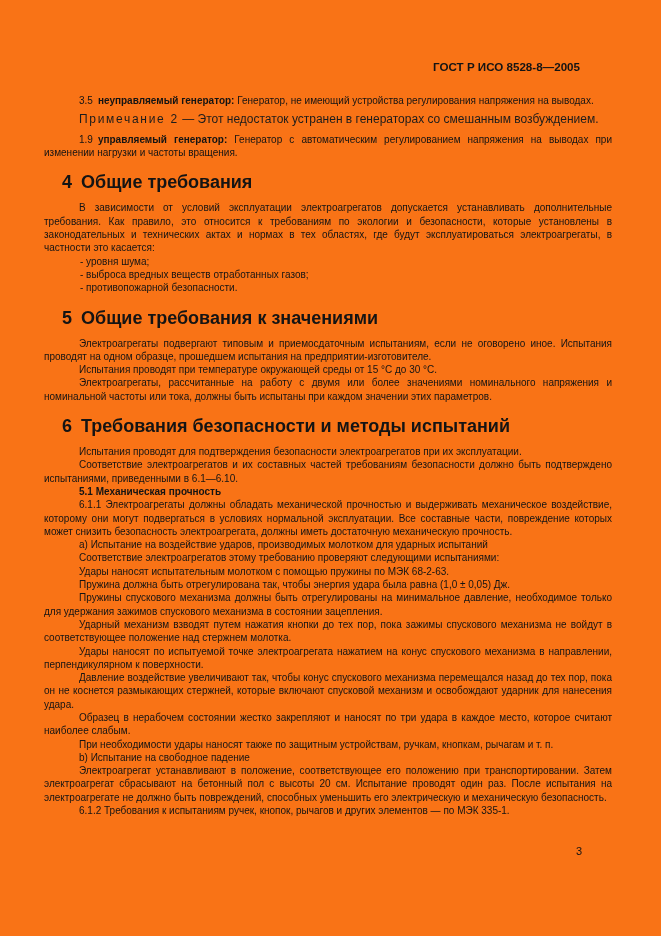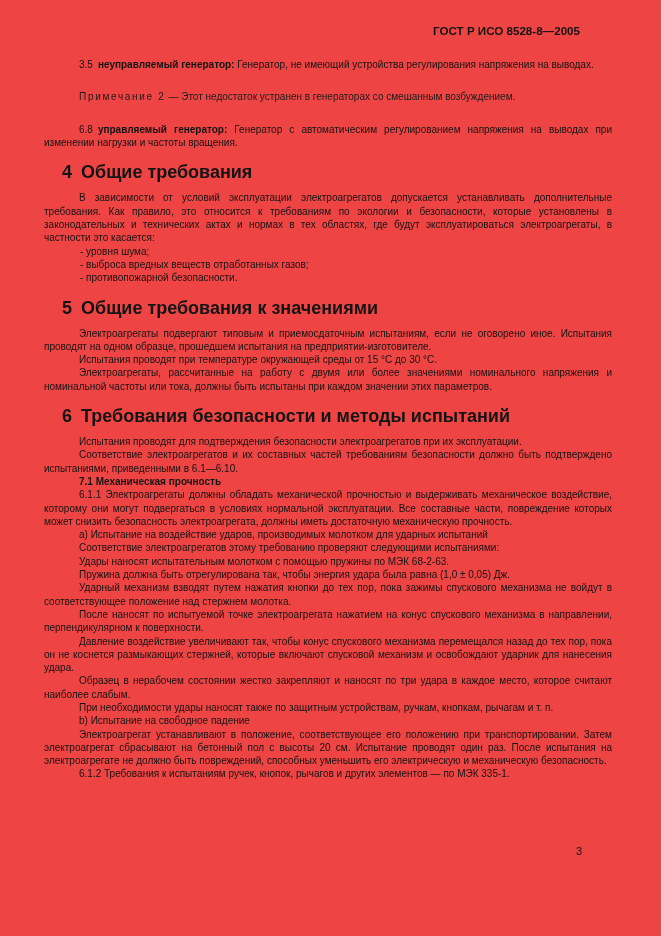--- a/index.html
+++ b/index.html
@@ -5,45 +5,45 @@
   html, body {
     margin: 0; padding: 0;
     width: 661px; height: 936px;
     background: #ffffff;
     overflow: hidden;
     font-family: "Liberation Sans", sans-serif;
     color: #141414;
   }
   .page {
     position: absolute; inset: 0;
-    padding: 24px 49px 0 44px;
+    padding: 60px 49px 0 44px;
     box-sizing: border-box;
-    background: #ef4444;
+    background: #f97316;
   }
   .running-header {
     text-align: right;
     padding-right: 32px;
     font-weight: bold;
     font-size: 11.6px;
     line-height: 14px;
     margin-bottom: 20px;
     white-space: nowrap;
   }
   .para {
     margin: 0;
     font-size: 10px;
     line-height: 13.3px;
     text-align: justify;
     text-indent: 35px;
   }
   .para .num { margin-right: 5px; }
   .bold { font-weight: bold; }
   .note {
-    margin: 20px 0;
-    font-size: 10px;
+    margin: 7px 0;
+    font-size: 12px;
     line-height: 11.6px;
     text-align: justify;
     text-indent: 35px;
     color: #1c1c1c;
   }
   .note-label { letter-spacing: 1.7px; }
   h2 {
     margin: 15px 0 11px 0;
     padding-left: 18px;
     font-size: 18px;
@@ -73,21 +73,21 @@
     <span>Генератор, не имеющий устройства регулирования напряжения на выводах.</span>
   </p>
 
   <p class="note">
     <span class="note-label">Примечание 2</span>
     <span>—</span>
     <span>Этот недостаток устранен в генераторах со смешанным возбуждением.</span>
   </p>
 
   <p class="para">
-    <span class="num">6.8</span><span class="bold">управляемый генератор:</span>
+    <span class="num">1.9</span><span class="bold">управляемый генератор:</span>
     <span>Генератор с автоматическим регулированием напряжения на выводах при изменении нагрузки и частоты вращения.</span>
   </p>
 
   <h2>
     <span class="h-num">4</span><span>Общие требования</span>
   </h2>
 
   <p class="para">В зависимости от условий эксплуатации электроагрегатов допускается устанавливать дополнительные требования. Как правило, это относится к требованиям по экологии и безопасности, которые установлены в законодательных и технических актах и нормах в тех областях, где будут эксплуатироваться электроагрегаты, в частности это касается:</p>
   <p class="para bullet">- уровня шума;</p>
   <p class="para bullet">- выброса вредных веществ отработанных газов;</p>
@@ -100,28 +100,29 @@
   <p class="para">Электроагрегаты подвергают типовым и приемосдаточным испытаниям, если не оговорено иное. Испытания проводят на одном образце, прошедшем испытания на предприятии-изготовителе.</p>
   <p class="para">Испытания проводят при температуре окружающей среды от 15 °С до 30 °С.</p>
   <p class="para">Электроагрегаты, рассчитанные на работу с двумя или более значениями номинального напряжения и номинальной частоты или тока, должны быть испытаны при каждом значении этих параметров.</p>
 
   <h2>
     <span class="h-num">6</span><span>Требования безопасности и методы испытаний</span>
   </h2>
 
   <p class="para">Испытания проводят для подтверждения безопасности электроагрегатов при их эксплуатации.</p>
   <p class="para">Соответствие электроагрегатов и их составных частей требованиям безопасности должно быть подтверждено испытаниями, приведенными в 6.1—6.10.</p>
-  <p class="para bold">7.1 Механическая прочность</p>
+  <p class="para bold">5.1 Механическая прочность</p>
   <p class="para">6.1.1 Электроагрегаты должны обладать механической прочностью и выдерживать механическое воздействие, которому они могут подвергаться в условиях нормальной эксплуатации. Все составные части, повреждение которых может снизить безопасность электроагрегата, должны иметь достаточную механическую прочность.</p>
   <p class="para">а) Испытание на воздействие ударов, производимых молотком для ударных испытаний</p>
   <p class="para">Соответствие электроагрегатов этому требованию проверяют следующими испытаниями:</p>
   <p class="para">Удары наносят испытательным молотком с помощью пружины по МЭК 68-2-63.</p>
   <p class="para">Пружина должна быть отрегулирована так, чтобы энергия удара была равна (1,0 ± 0,05) Дж.</p>
+  <p class="para">Пружины спускового механизма должны быть отрегулированы на минимальное давление, необходимое только для удержания зажимов спускового механизма в состоянии зацепления.</p>
   <p class="para">Ударный механизм взводят путем нажатия кнопки до тех пор, пока зажимы спускового механизма не войдут в соответствующее положение над стержнем молотка.</p>
-  <p class="para">После наносят по испытуемой точке электроагрегата нажатием на конус спускового механизма в направлении, перпендикулярном к поверхности.</p>
+  <p class="para">Удары наносят по испытуемой точке электроагрегата нажатием на конус спускового механизма в направлении, перпендикулярном к поверхности.</p>
   <p class="para">Давление воздействие увеличивают так, чтобы конус спускового механизма перемещался назад до тех пор, пока он не коснется размыкающих стержней, которые включают спусковой механизм и освобождают ударник для нанесения удара.</p>
   <p class="para">Образец в нерабочем состоянии жестко закрепляют и наносят по три удара в каждое место, которое считают наиболее слабым.</p>
   <p class="para">При необходимости удары наносят также по защитным устройствам, ручкам, кнопкам, рычагам и т. п.</p>
   <p class="para">b) Испытание на свободное падение</p>
   <p class="para">Электроагрегат устанавливают в положение, соответствующее его положению при транспортировании. Затем электроагрегат сбрасывают на бетонный пол с высоты 20 см. Испытание проводят один раз. После испытания на электроагрегате не должно быть повреждений, способных уменьшить его электрическую и механическую безопасность.</p>
   <p class="para">6.1.2 Требования к испытаниям ручек, кнопок, рычагов и других элементов — по МЭК 335-1.</p>
 
   <div class="page-num">3</div>
 </div>
 

